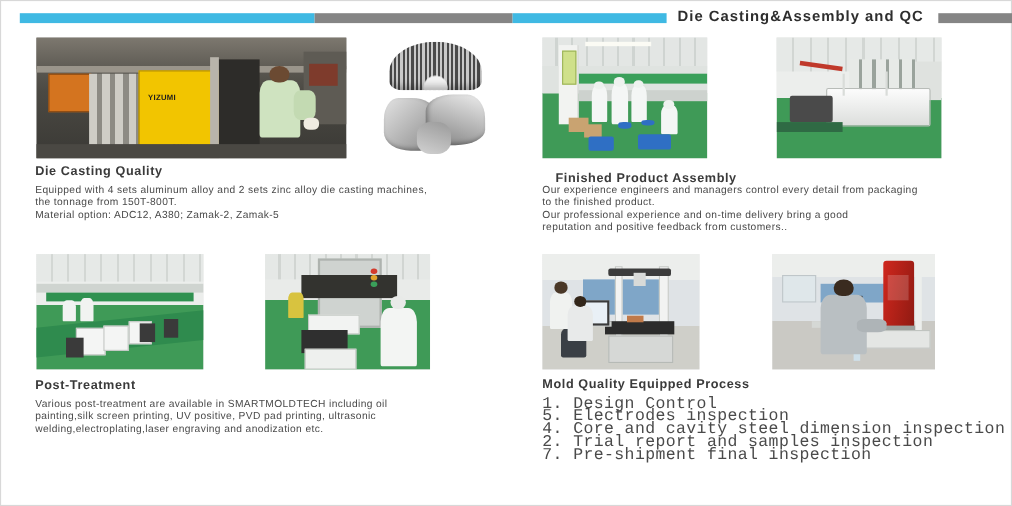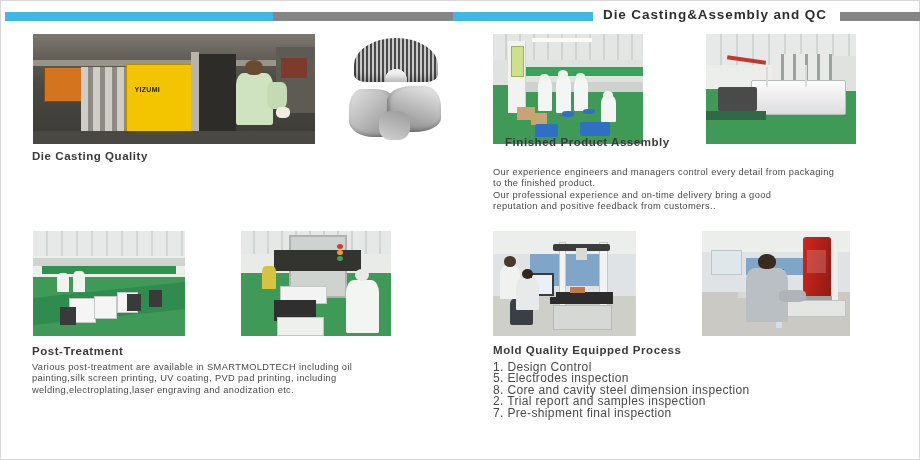--- a/index.html
+++ b/index.html
@@ -7,21 +7,21 @@
     width:920px;height:460px;
     background:#ffffff;
     font-family:"Liberation Sans","DejaVu Sans",sans-serif;
     color:#3a3a3a;
     overflow:hidden;
     position:relative;
   }
   .page{position:relative;width:920px;height:460px;box-sizing:border-box;border:1px solid #d8d8d8;}
 
   
-  .header{position:absolute;left:4px;top:0;width:846px;height:28px;}
+  .header{position:absolute;left:17px;top:0;width:846px;height:28px;}
   .hbar{position:absolute;top:11px;height:9px;}
   .hbar.blue{background:#3fb9e3;}
   .hbar.gray{background:#858585;}
   .seg1{left:0;width:268px;}
   .seg2{left:268px;width:180px;}
   .seg3{left:448px;width:140px;}
   .seg4{left:835px;width:83px;}
   .htitle{
     position:absolute;left:598px;top:4px;width:235px;
     font-size:13.5px;font-weight:bold;letter-spacing:.9px;
@@ -34,28 +34,28 @@
 
   .blk-title{
     font-size:11.5px;font-weight:bold;color:#3a3a3a;
     letter-spacing:.55px;white-space:nowrap;
   }
   .blk-body{
     font-size:9.3px;color:#4a4a4a;letter-spacing:.35px;line-height:11.4px;
     white-space:pre-line;
   }
   .blk-list{
-    font-size:12px;color:#4a4a4a;letter-spacing:.35px;line-height:11.4px;
-    list-style:none;margin:0;padding:0;
+    font-size:15px;color:#4a4a4a;letter-spacing:.35px;line-height:11.4px;
+    list-style:none;margin:0;padding:0;font-family:Liberation Mono, monospace;
   }
   .blk-list li{white-space:nowrap;}
 
   .t1{position:absolute;left:31px;top:149px;}
   .b1{position:absolute;left:31px;top:166px;width:420px;}
-  .t2{position:absolute;left:492px;top:135px;padding-left:12px;}
+  .t2{position:absolute;left:492px;top:155px;padding-left:12px;}
   .b2{position:absolute;left:492px;top:166px;width:425px;}
   .t3{position:absolute;left:31px;top:344px;}
   .b3{position:absolute;left:31px;top:361px;width:420px;}
   .t4{position:absolute;left:492px;top:343px;}
   .b4{position:absolute;left:492px;top:361px;width:425px;}
 
   
   .scene{position:absolute;inset:0;}
   .lay{position:absolute;}
 
@@ -218,20 +218,23 @@
       <div class="scene">
         <div class="lay heatsink"></div>
         <div class="lay cast-a"></div>
           <div class="lay cast-b"></div>
           <div class="lay cast-c"></div>
       </div>
     </div>
   </div>
 
   <div class="blk-title t1">Die Casting Quality</div>
+  <div class="blk-body b1">Equipped with 4 sets aluminum alloy and 2 sets zinc alloy die casting machines,
+the tonnage from 150T-800T.
+Material option: ADC12, A380; Zamak-2, Zamak-5</div>
 
   <div class="photo-row" style="left:492px;top:33px;">
     <div class="ph" style="width:150px;height:110px;">
       <div class="scene asm">
         <div class="lay ceilgrid"></div>
         <div class="lay lamp" style="left:26%;width:40%;"></div>
         <div class="lay wall"></div>
         <div class="lay greenband"></div>
         <div class="lay pillar"></div>
           <div class="lay poster"></div>
@@ -303,21 +306,21 @@
           <div class="lay box3"></div>
         <div class="lay w2"></div>
         <div class="lay person-b"></div>
           <div class="lay person-h"></div>
       </div>
     </div>
   </div>
 
   <div class="blk-title t3">Post-Treatment</div>
   <div class="blk-body b3">Various post-treatment are available in SMARTMOLDTECH including oil
-painting,silk screen printing, UV coating, PVD pad printing, including
+painting,silk screen printing, UV positive, PVD pad printing, ultrasonic
 welding,electroplating,laser engraving and anodization etc.</div>
 
   <div class="photo-row" style="left:492px;top:230px;">
     <div class="ph" style="width:143px;height:105px;">
       <div class="scene cmm">
         <div class="lay bluewall"></div>
         <div class="lay gantry-l"></div>
           <div class="lay gantry-r"></div>
         <div class="lay bridge"></div>
           <div class="lay head"></div>
@@ -350,18 +353,18 @@
           <div class="lay ph"></div>
           <div class="lay arm"></div>
       </div>
     </div>
   </div>
 
   <div class="blk-title t4">Mold Quality Equipped Process</div>
   <ul class="blk-list b4">
     <li>1. Design Control</li>
     <li>5. Electrodes inspection</li>
-    <li>8. Core and cavity steel dimension inspection</li>
+    <li>4. Core and cavity steel dimension inspection</li>
     <li>2. Trial report and samples inspection</li>
     <li>7. Pre-shipment final inspection</li>
   </ul>
 
 </div>
 
 </body></html>

